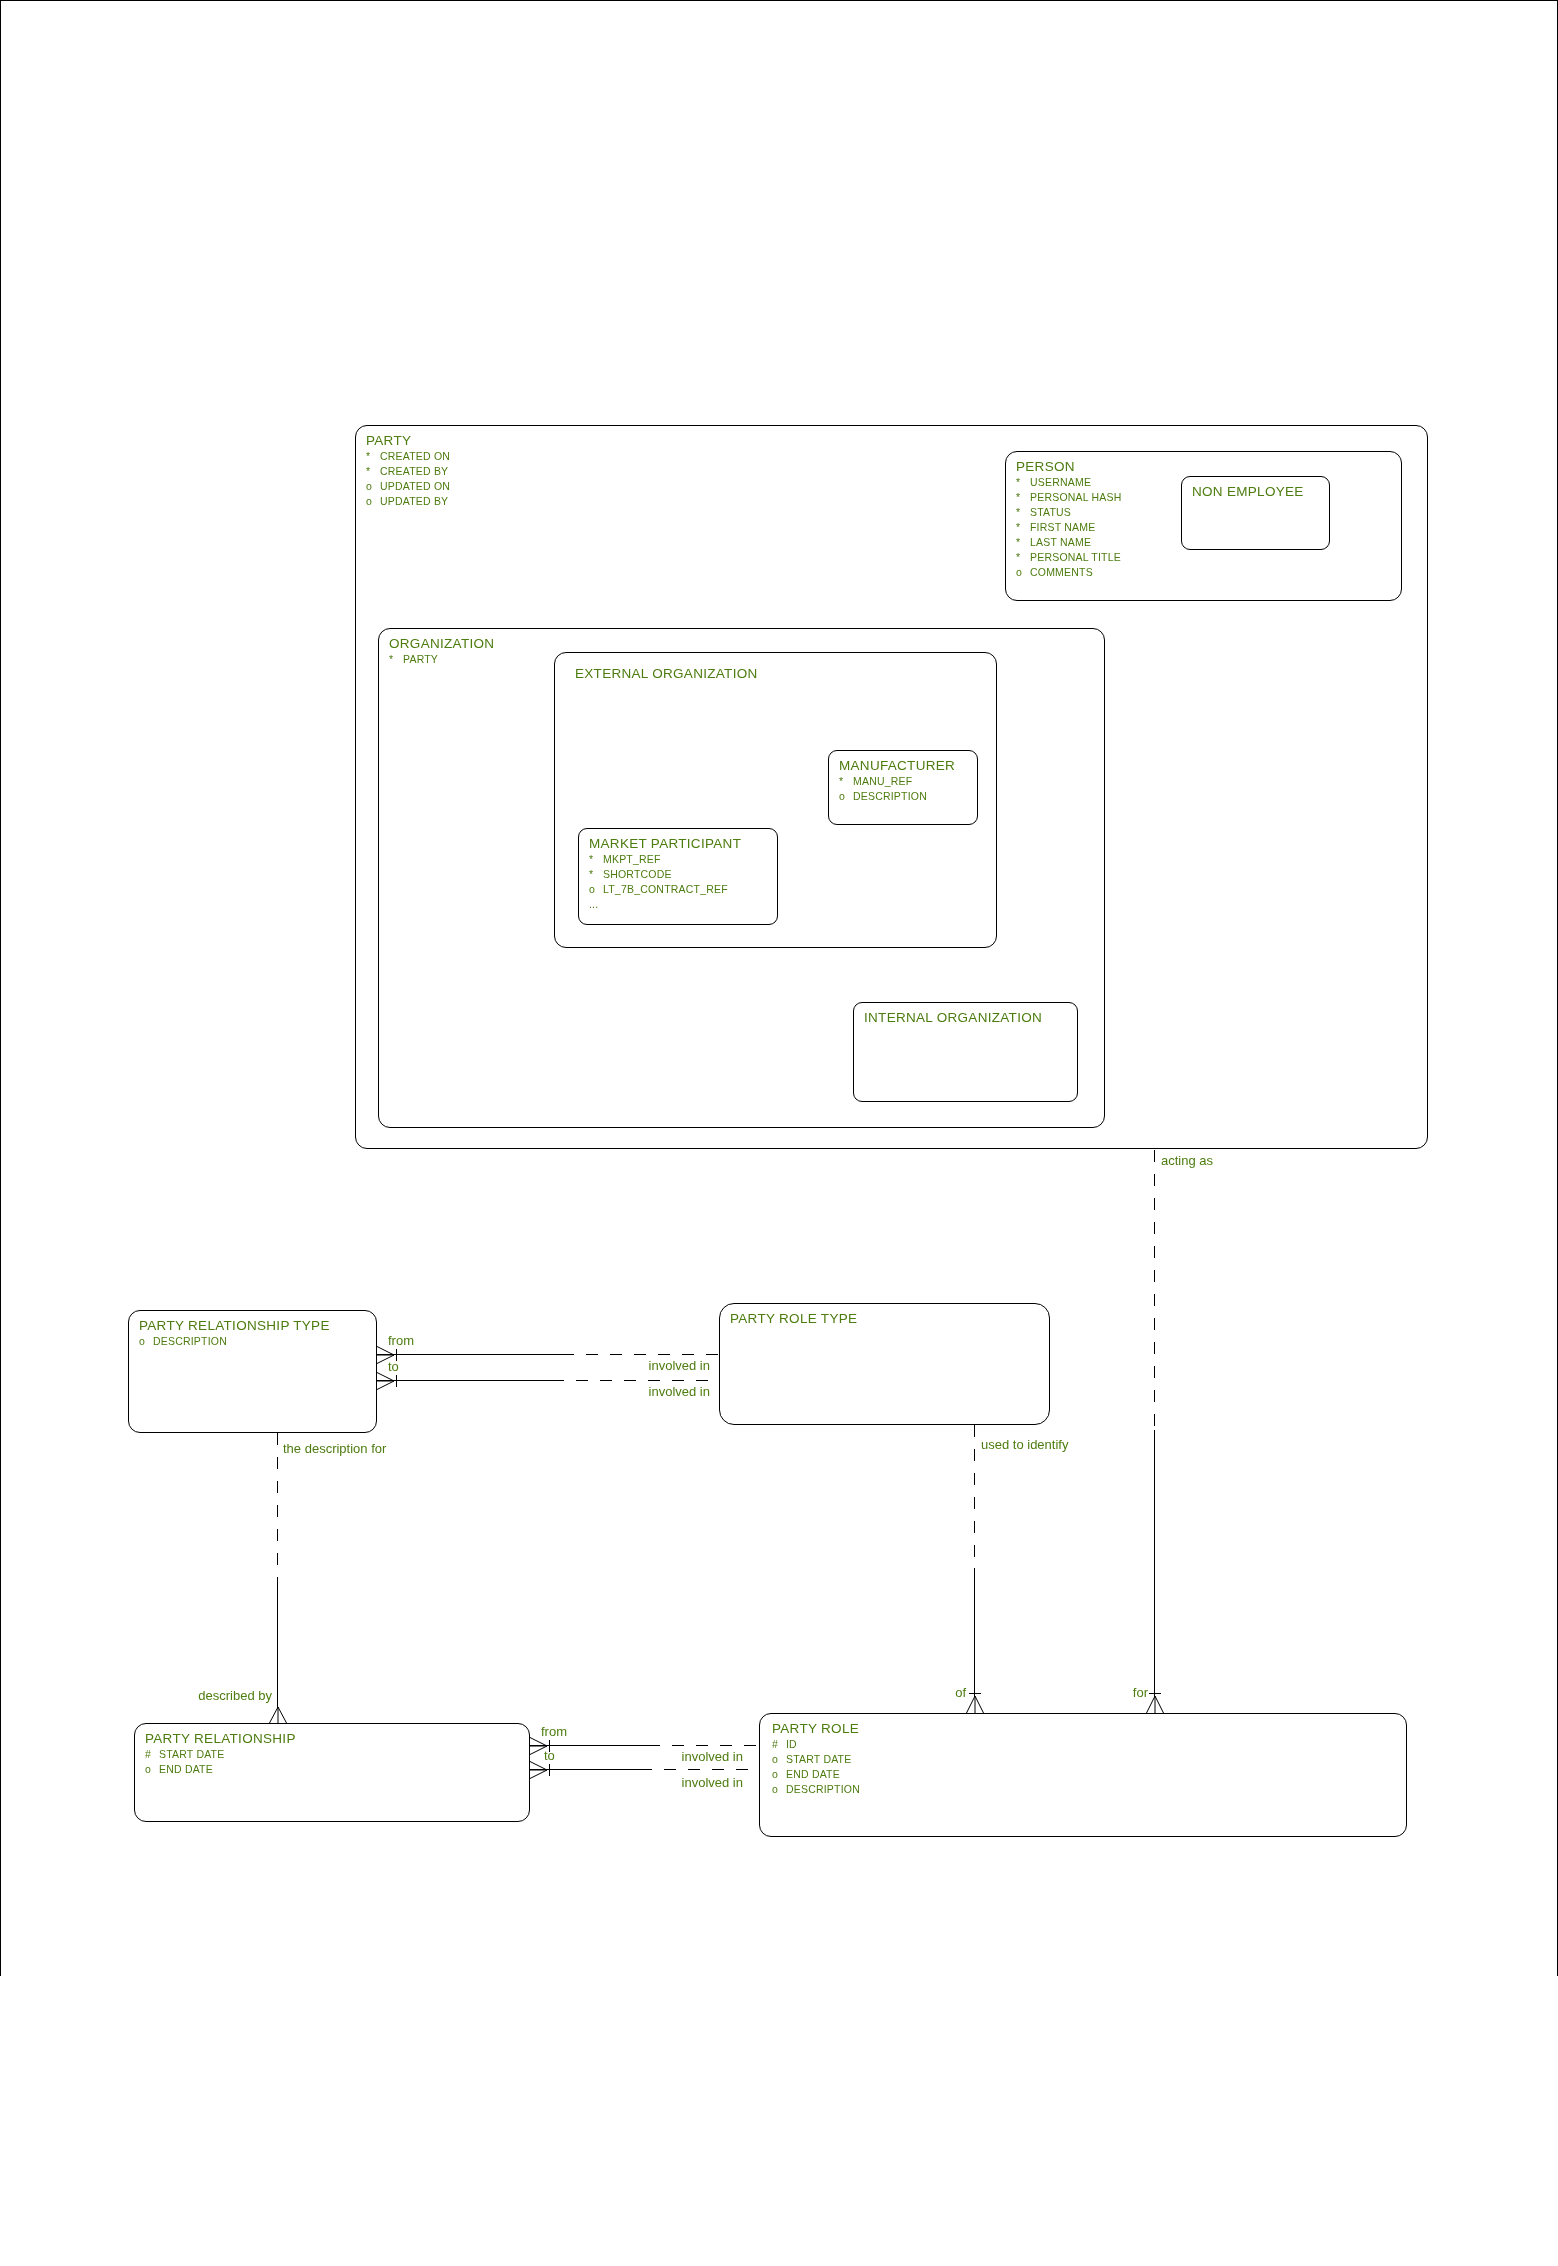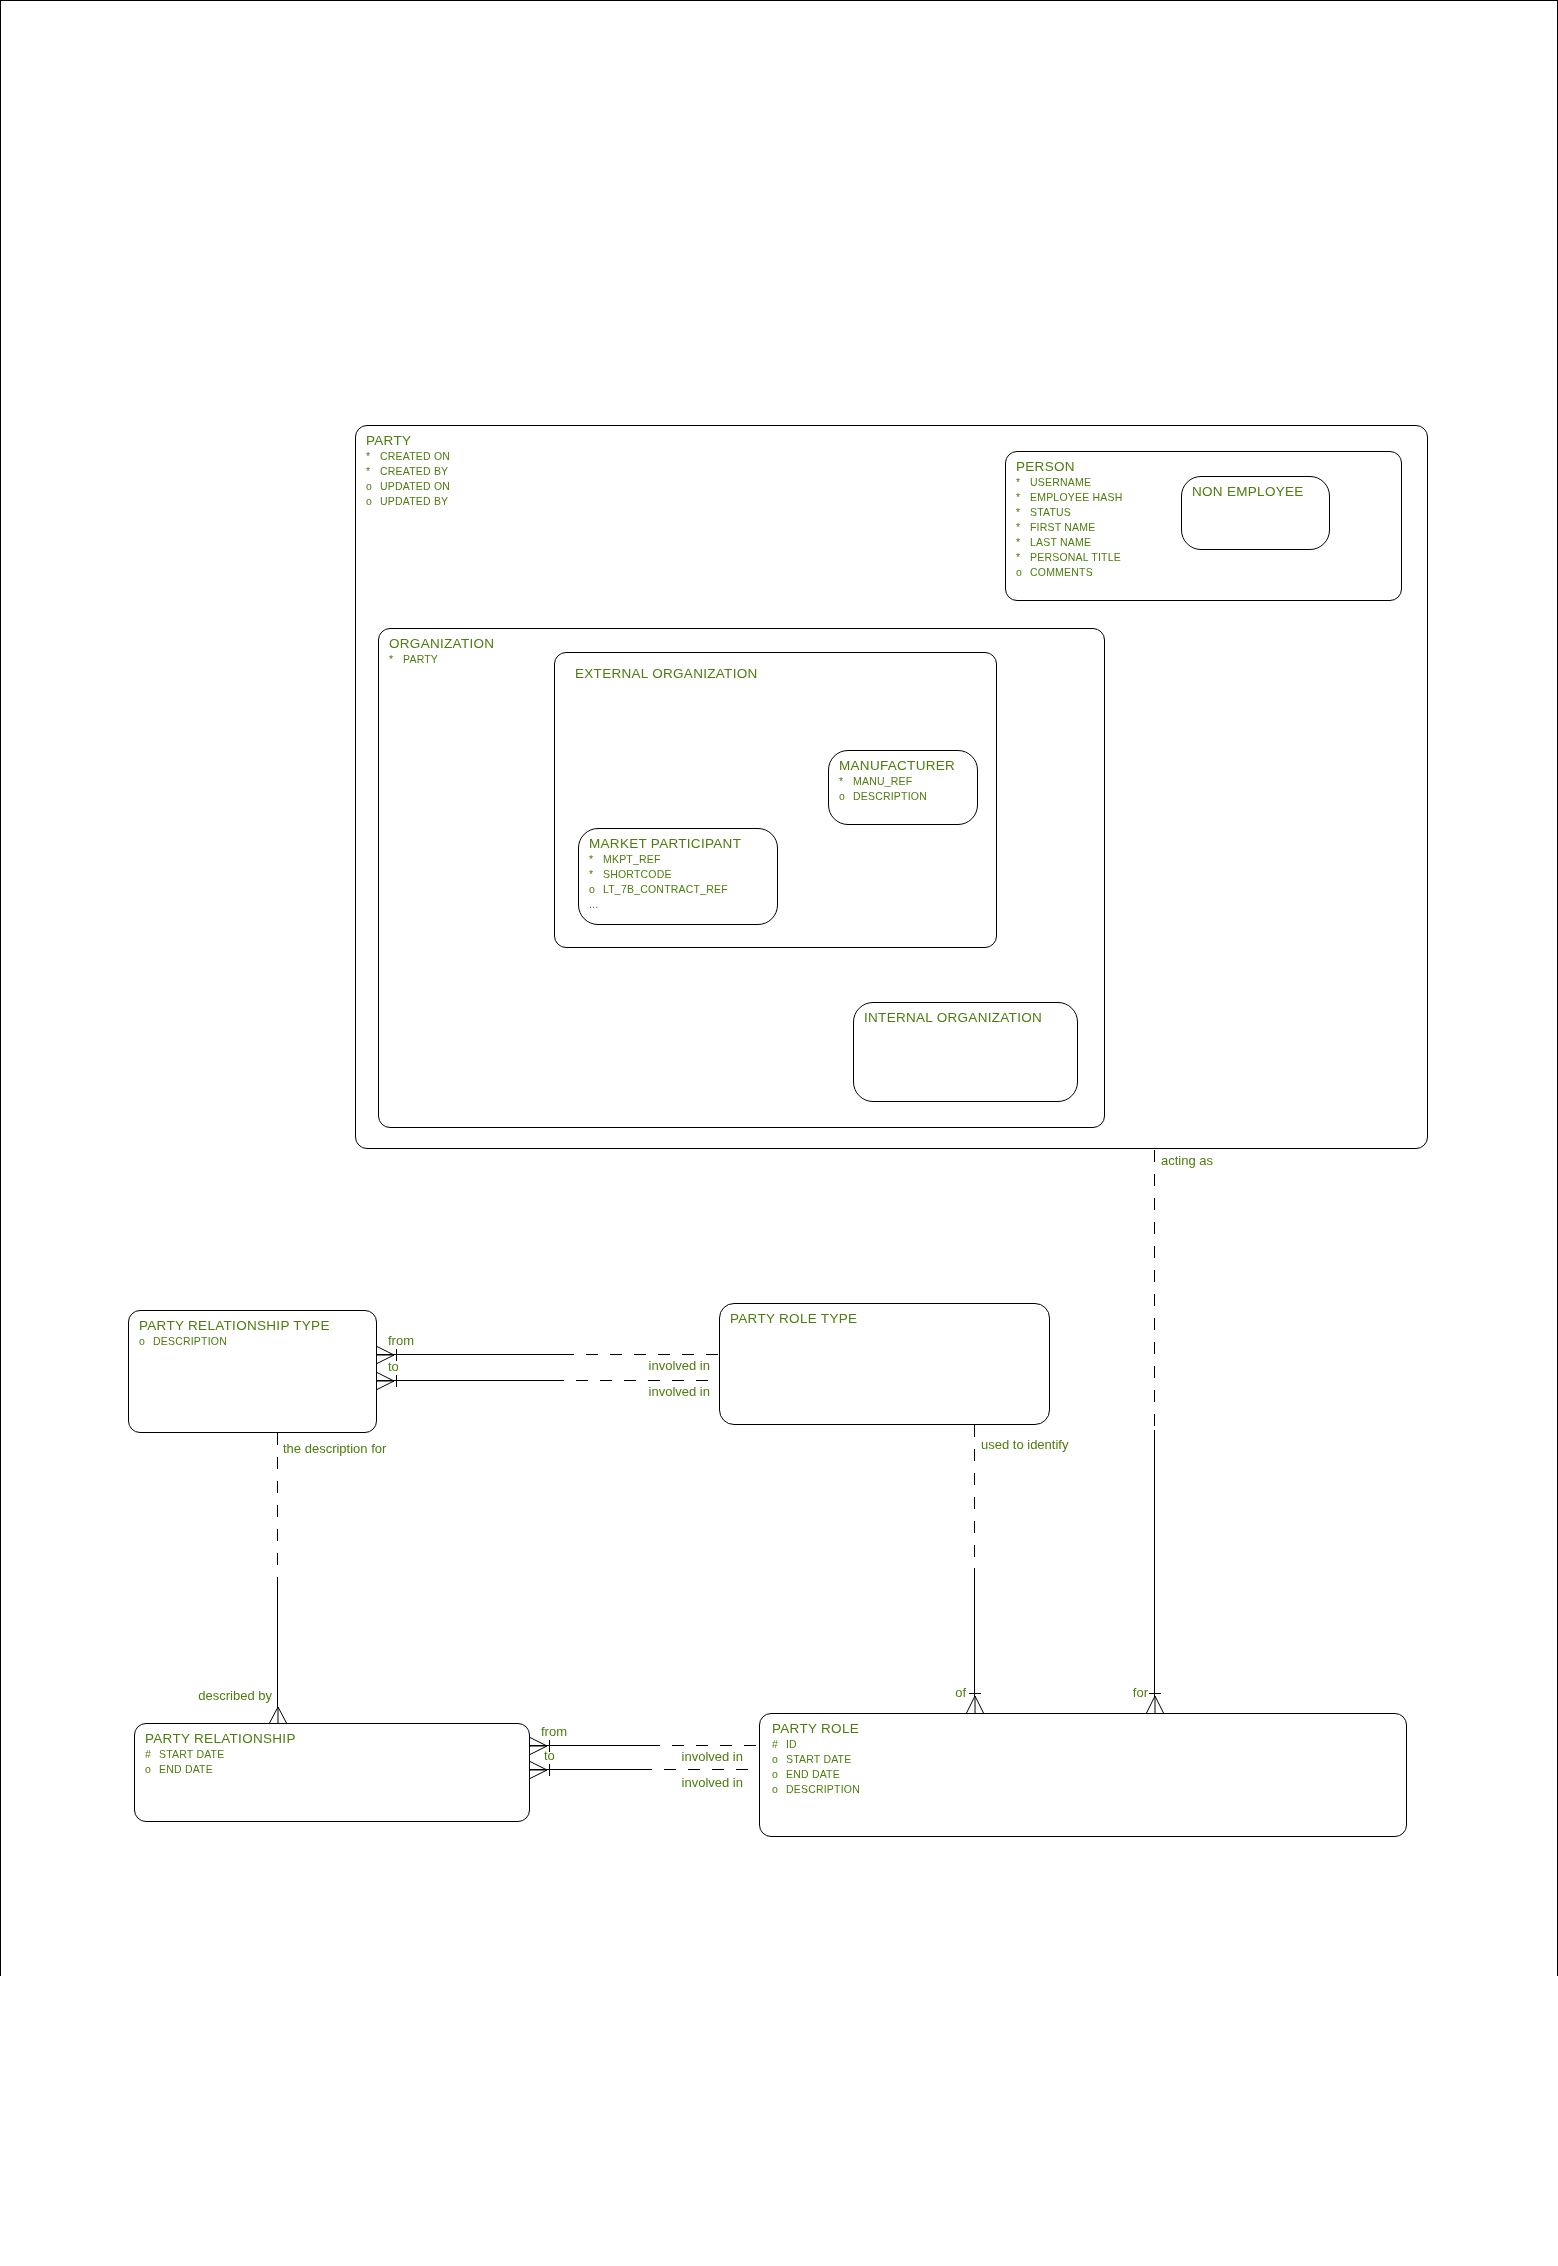--- a/index.html
+++ b/index.html
@@ -1,21 +1,21 @@
 <!DOCTYPE html>
 <html><head>
 <meta charset="utf-8">
 <style>
   html,body{margin:0;padding:0;background:#fff;}
   .canvas{position:relative;width:1558px;height:1976px;background:#ffffff;
           font-family:"Liberation Sans","DejaVu Sans",sans-serif;color:#4d7c0f;overflow:hidden;}
   .page-border{position:absolute;left:0;top:0;width:1556px;height:2254px;border:1px solid #000;}
   .entity{position:absolute;border:1px solid #000;border-radius:12px;background:transparent;
           padding:7px 10px;box-sizing:border-box;}
-  .entity.small{border-radius:20px;}
+  .entity.small{border-radius:9px;}
   .etitle{font-size:13.5px;line-height:16px;letter-spacing:0.3px;white-space:nowrap;}
   .arow{display:flex;font-size:10.5px;line-height:15px;letter-spacing:0.2px;white-space:nowrap;}
   .am{width:14px;flex:0 0 14px;}
   .lh{position:absolute;height:0;border-top:1px solid #000;}
   .lhd{position:absolute;height:1px;background:repeating-linear-gradient(to right,#000 0 12px,transparent 12px 24px);}
   .lv{position:absolute;width:0;border-left:1px solid #000;}
   .lvd{position:absolute;width:1px;background:repeating-linear-gradient(to bottom,#000 0 12px,transparent 12px 24px);}
   .rlabel{position:absolute;font-size:13px;line-height:18px;white-space:nowrap;}
   .rlabel.r{text-align:right;}
   svg.cf{position:absolute;overflow:visible;}
@@ -51,21 +51,21 @@
 
   <div class="entity" style="left:1005px;top:451px;width:397px;height:150px;">
     <div class="etitle">PERSON</div>
     <div>
       <div class="arow">
           <span class="am">*</span>
           <span>USERNAME</span>
         </div>
       <div class="arow">
           <span class="am">*</span>
-          <span>EMPLOYEE HASH</span>
+          <span>PERSONAL HASH</span>
         </div>
       <div class="arow">
           <span class="am">*</span>
           <span>STATUS</span>
         </div>
       <div class="arow">
           <span class="am">*</span>
           <span>FIRST NAME</span>
         </div>
       <div class="arow">

